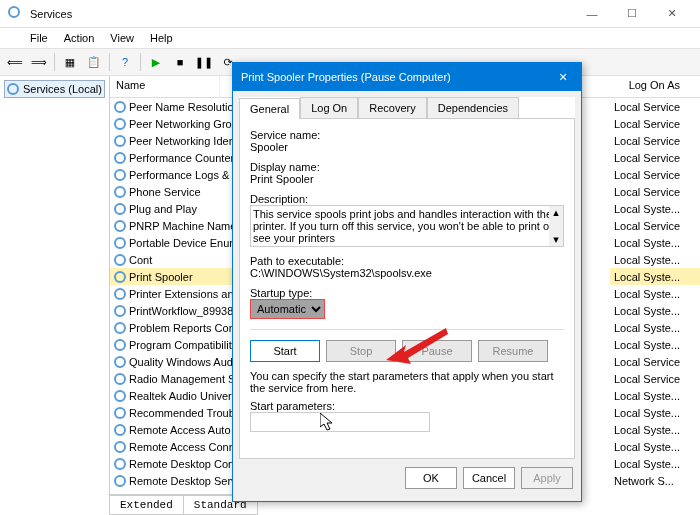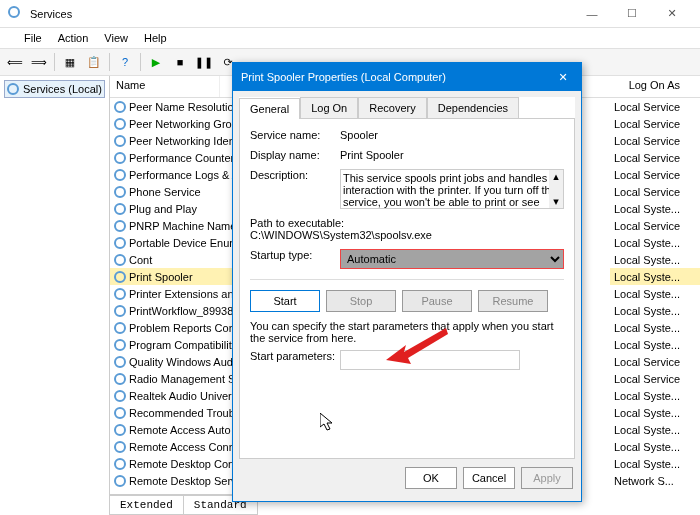--- a/index.html
+++ b/index.html
@@ -3,21 +3,21 @@
 <meta charset="utf-8">
 <style>
 * { box-sizing: border-box; margin: 0; padding: 0; font-family: 'Segoe UI', Tahoma, sans-serif; font-size: 11px; }
 body { background: #fff; width: 700px; height: 515px; overflow: hidden; position: relative; }
 .titlebar { height: 28px; display: flex; align-items: center; padding: 0 8px; background: #fff; border-bottom: 1px solid #e0e0e0; }
 .titlebar .icon { width: 16px; height: 16px; margin-right: 6px; }
 .gear { display: inline-block; width: 12px; height: 12px; border: 2px solid #5a9bd5; border-radius: 50%; position: relative; }
 .titlebar .title { flex: 1; }
 .winbtns { display: flex; }
 .winbtn { width: 40px; height: 28px; display: flex; align-items: center; justify-content: center; color: #555; }
-.menubar { height: 20px; display: flex; align-items: center; padding: 0 16px; background: #fff; }
+.menubar { height: 20px; display: flex; align-items: center; padding: 0 22px; background: #fff; }
 .menubar span { padding: 2px 8px; }
 .toolbar { height: 28px; display: flex; align-items: center; padding: 0 4px; background: #f5f5f5; border-top: 1px solid #e0e0e0; border-bottom: 1px solid #e0e0e0; gap: 2px; }
 .tbtn { width: 22px; height: 22px; display: flex; align-items: center; justify-content: center; border: 1px solid transparent; }
 .sep { width: 1px; height: 18px; background: #ccc; margin: 0 2px; }
 .main { display: flex; height: calc(100% - 76px); }
 .treepane { width: 110px; border-right: 1px solid #ccc; padding: 4px; }
 .treeitem { display: flex; align-items: center; gap: 4px; padding: 2px; background: #e6f2fb; border: 1px solid #9ac; }
 .listpane { flex: 1; position: relative; }
 .listheader { height: 22px; display: flex; border-bottom: 1px solid #ddd; background: #fff; }
 .listheader .col1 { width: 110px; padding: 3px 6px; border-right: 1px solid #eee; }
@@ -31,21 +31,21 @@
 .tabs-bottom { position: absolute; bottom: 0; left: 0; display: flex; border-top: 1px solid #ccc; background: #f5f5f5; }
 .tabs-bottom span { padding: 3px 10px; border: 1px solid #ccc; background: #fff; margin-left: -1px; font-family: Liberation Mono, monospace; }
 .dialog { position: absolute; left: 232px; top: 62px; width: 350px; height: 440px; background: #f0f0f0; border: 1px solid #0078d7; box-shadow: 2px 2px 8px rgba(0,0,0,0.3); z-index: 10; }
 .dlgtitle { height: 28px; background: #0078d7; color: #fff; display: flex; align-items: center; padding: 0 8px; font-size: 12px; }
 .dlgtitle span:first-child { flex: 1; }
 .dlgclose { width: 20px; text-align: center; cursor: pointer; }
 .dlgtabs { display: flex; background: #fff; border-bottom: 1px solid #ccc; margin: 6px 6px 0 6px; }
 .dlgtab { padding: 4px 10px; border: 1px solid #ccc; border-bottom: none; background: #f0f0f0; }
 .dlgtab.active { background: #fff; position: relative; top: 1px; }
 .dlgbody { background: #fff; margin: 0 6px; padding: 10px; height: 340px; border: 1px solid #ccc; border-top: none; }
-.fldrow { display: flex; margin-bottom: 8px; align-items: flex-start; }
+.fldrow { display: flex; margin-bottom: 8px; align-items: flex-start; flex-direction: column; }
 .fldlabel { width: 90px; }
 .fldval { flex: 1; }
 .descbox { border: 1px solid #ccc; padding: 2px; height: 40px; overflow: hidden; font-size: 10px; position: relative; }
 .descbox .sb { position: absolute; right: 0; top: 0; bottom: 0; width: 14px; background: #f0f0f0; display: flex; flex-direction: column; justify-content: space-between; align-items: center; }
 select.startup { width: 100%; border: 1px solid #ef4444; padding: 2px; background: #a3a3a3; }
 .hr { border-top: 1px solid #ddd; margin: 10px 0; }
 .btnrow { display: flex; gap: 6px; margin: 8px 0; }
 .btnrow button { width: 70px; height: 22px; border: 1px solid #999; background: #e8e8e8; }
 .btnrow button.enabled { background: #fff; border: 1px solid #0078d7; }
 .btnrow button:not(.enabled) { color: #888; text-align: center; }
@@ -233,21 +233,21 @@
       <span>Extended</span>
       <span>Standard</span>
     </div>
   </div>
 </div>
 
 <div class="watermark">TheWindowsClub</div>
 
 <div class="dialog">
   <div class="dlgtitle">
-    <span>Print Spooler Properties (Local Computer)</span>
+    <span>Print Spooler Properties (Pause Computer)</span>
     <span class="dlgclose">✕</span>
   </div>
   <div class="dlgtabs">
     <div class="dlgtab active">General</div>
     <div class="dlgtab">Log On</div>
     <div class="dlgtab">Recovery</div>
     <div class="dlgtab">Dependencies</div>
   </div>
   <div class="dlgbody">
     <div class="fldrow">

